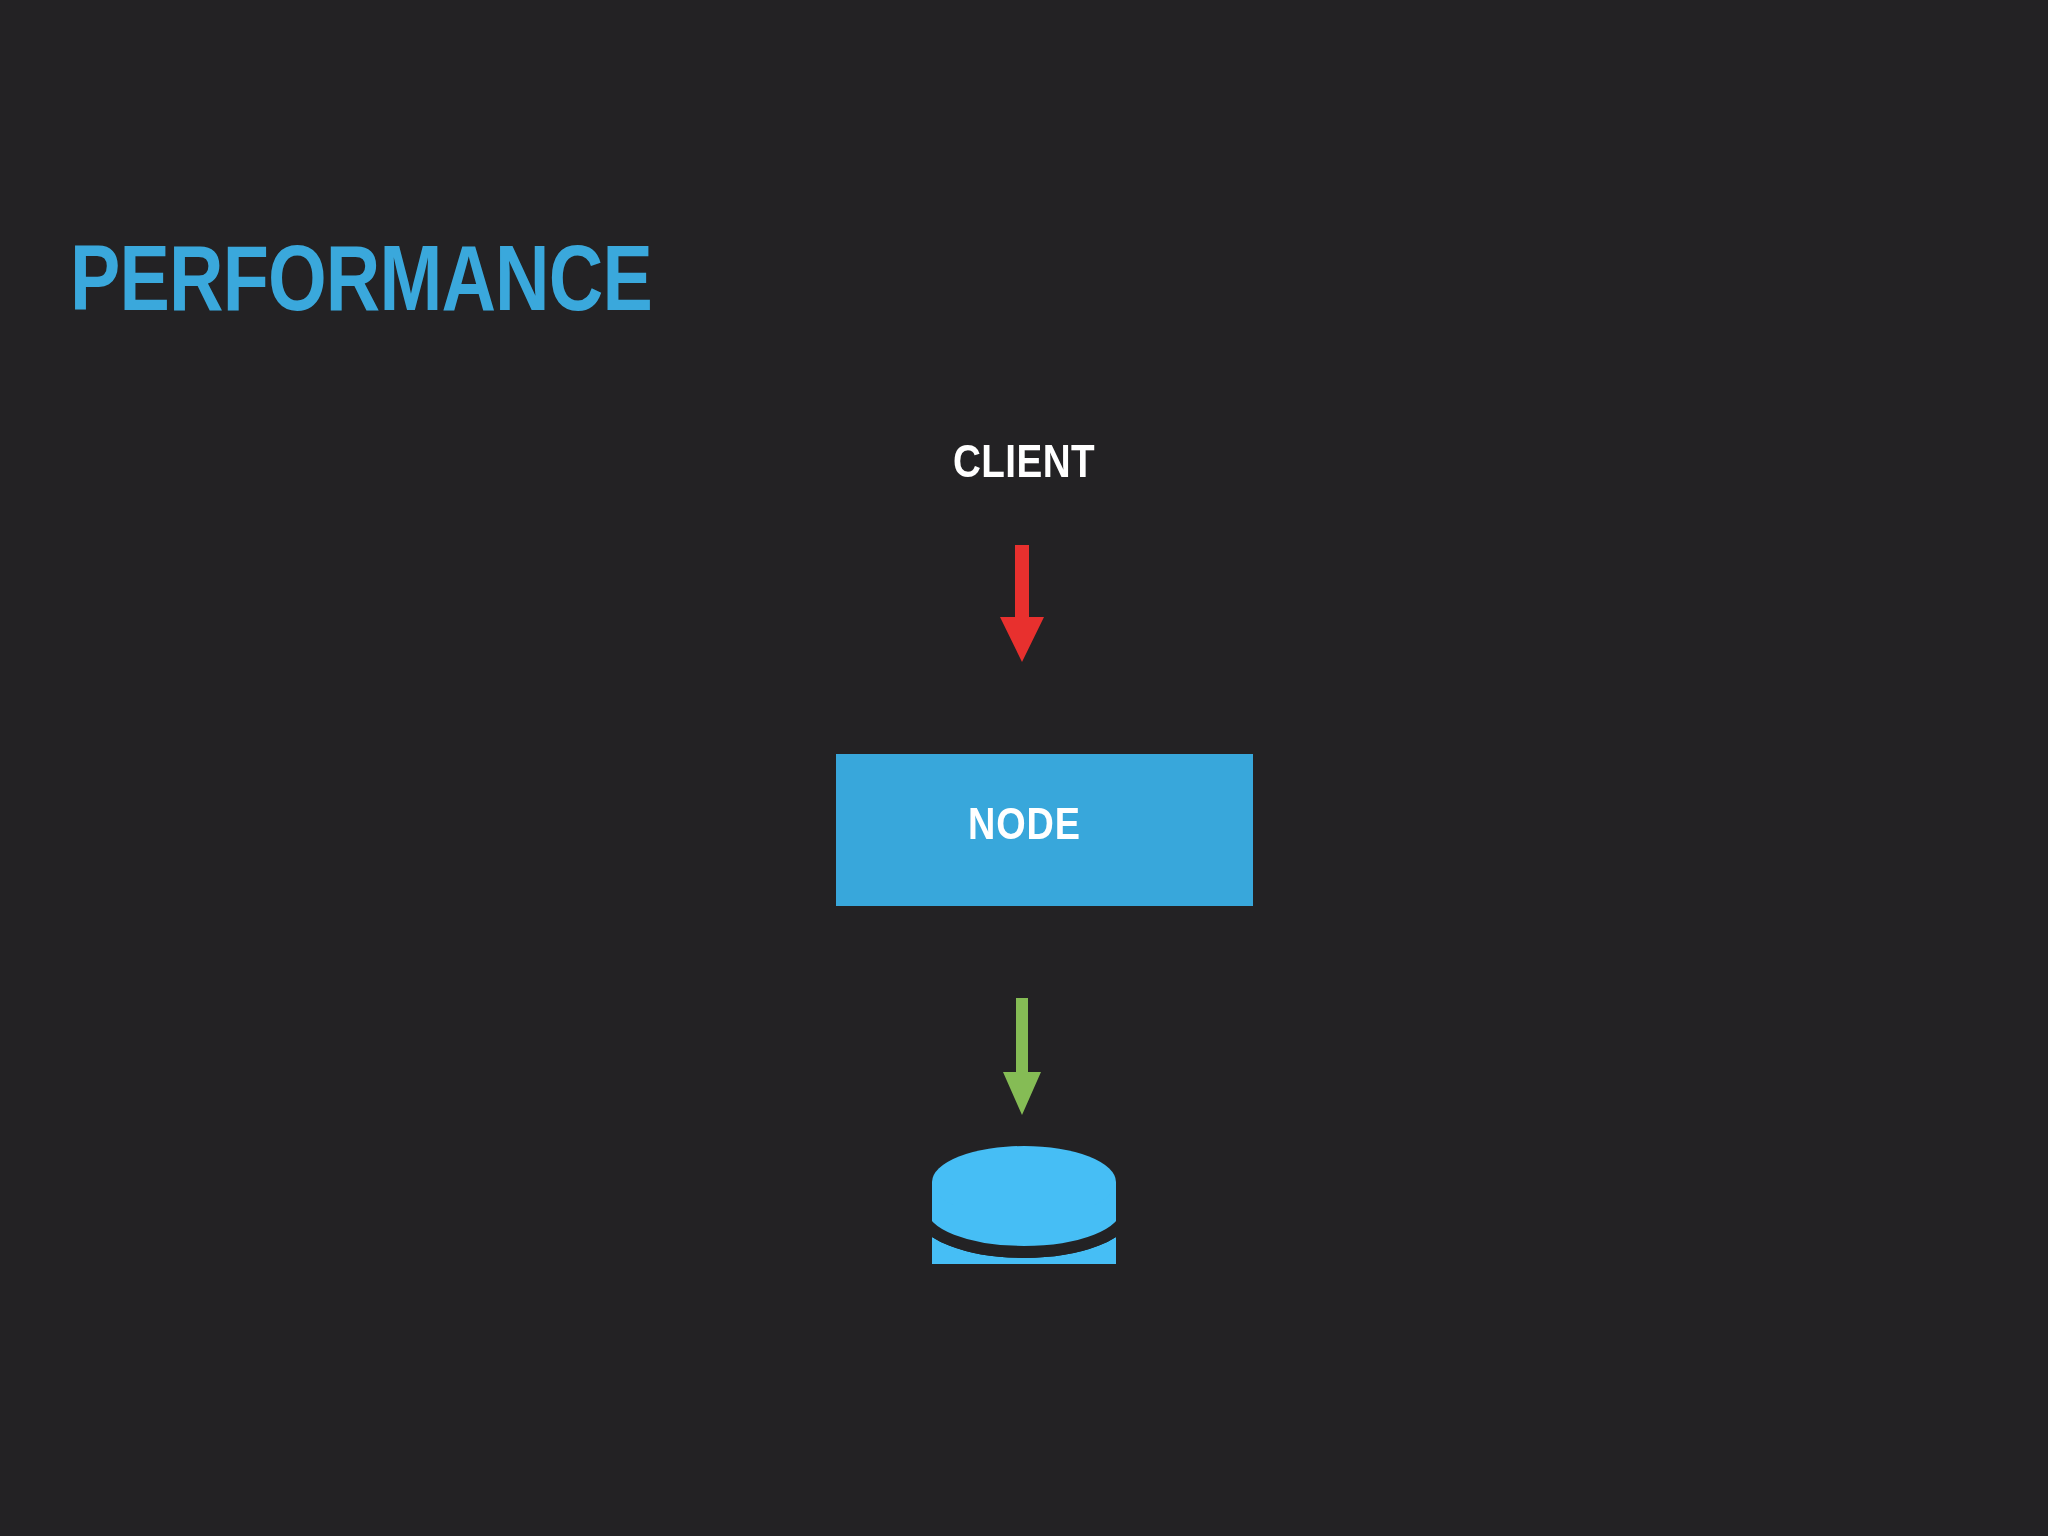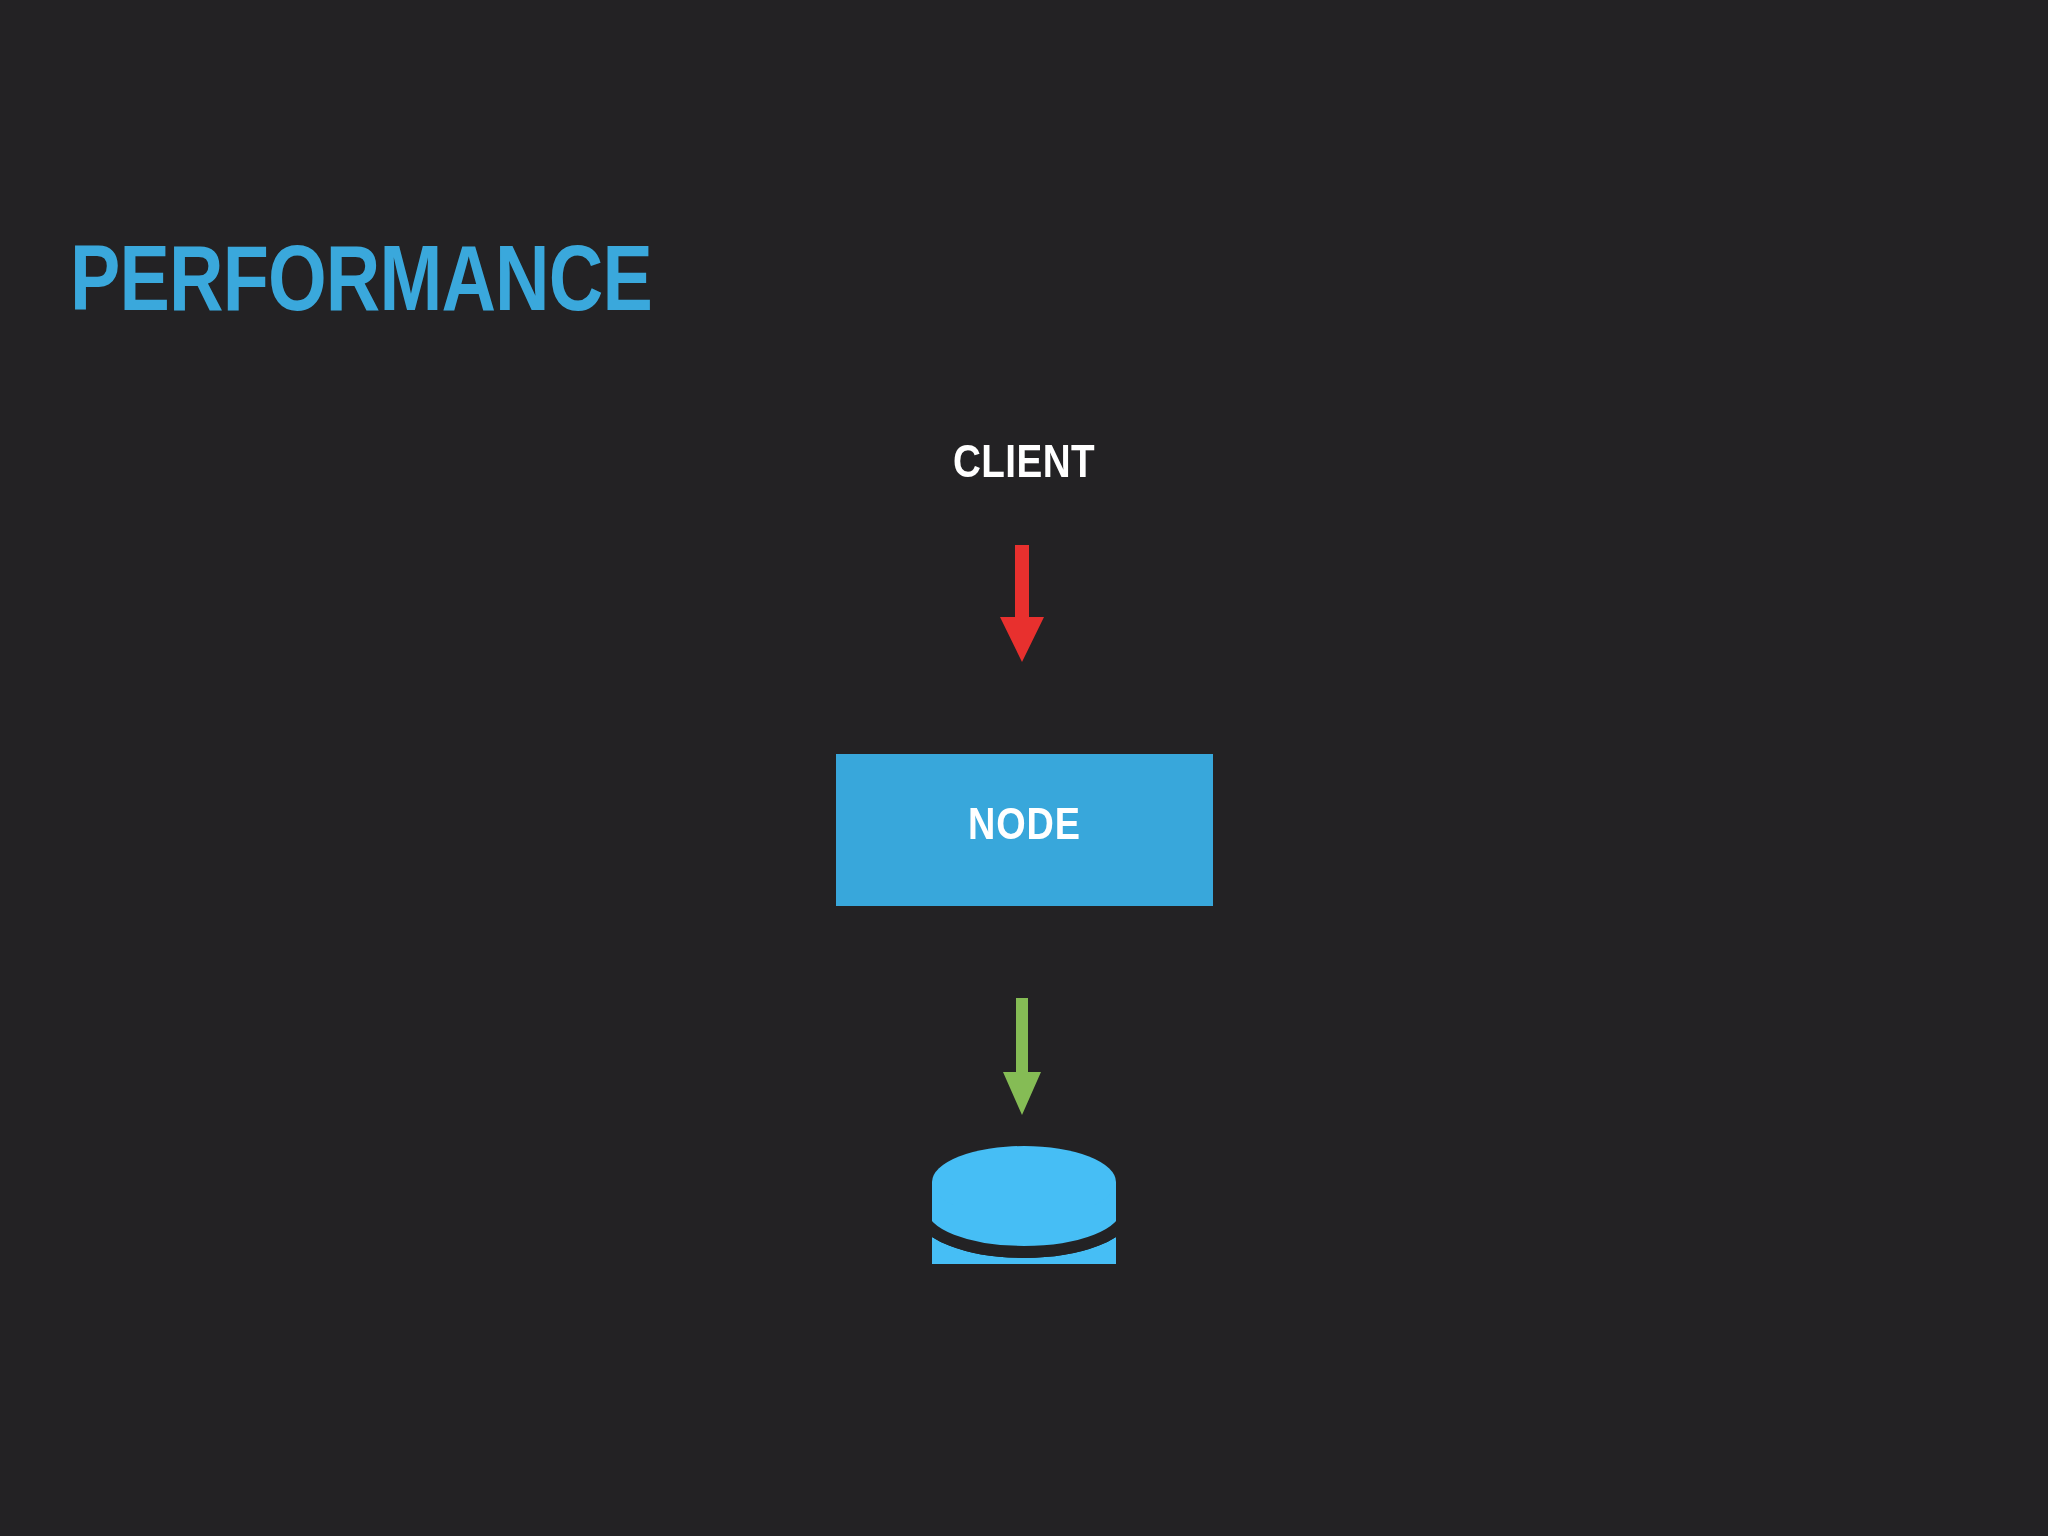--- a/index.html
+++ b/index.html
@@ -121,21 +121,21 @@
   <div id="slide-title" style="color: rgb(58, 168, 220);">PERFORMANCE</div>
 
   <div id="diagram">
 
     <div class="diagram-label" id="client-label">CLIENT</div>
 
     <svg class="arrow-svg" id="arrow-client-node" viewBox="0 0 72 120" xmlns="http://www.w3.org/2000/svg">
       <polygon points="29,0 43,0 43,72 58,72 36,117 14,72 29,72" fill="#E8302E"></polygon>
     </svg>
 
-    <div id="node-box" style="background: rgb(56, 167, 219);">
+    <div id="node-box" style="background: rgb(56, 167, 219); padding-left: 40px;">
       <div class="diagram-label" id="node-label">NODE</div>
     </div>
 
     <svg class="arrow-svg" id="arrow-node-db" viewBox="0 0 60 120" xmlns="http://www.w3.org/2000/svg">
       <polygon points="24,0 36,0 36,74 49,74 30,117 11,74 24,74" fill="#85BC55"></polygon>
     </svg>
 
     <svg id="database-icon" viewBox="0 0 184 204" xmlns="http://www.w3.org/2000/svg">
       <defs>
         <clipPath id="bodyClip">

